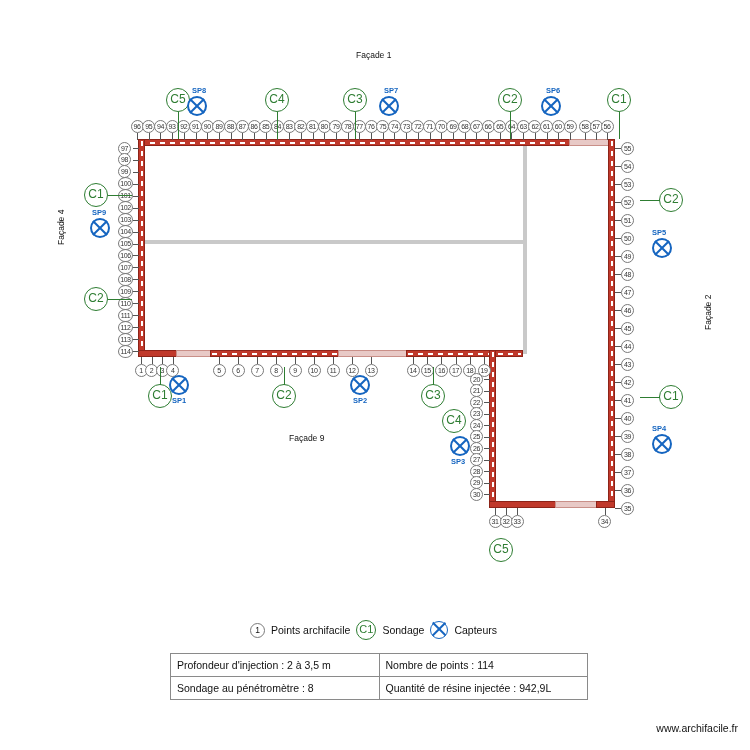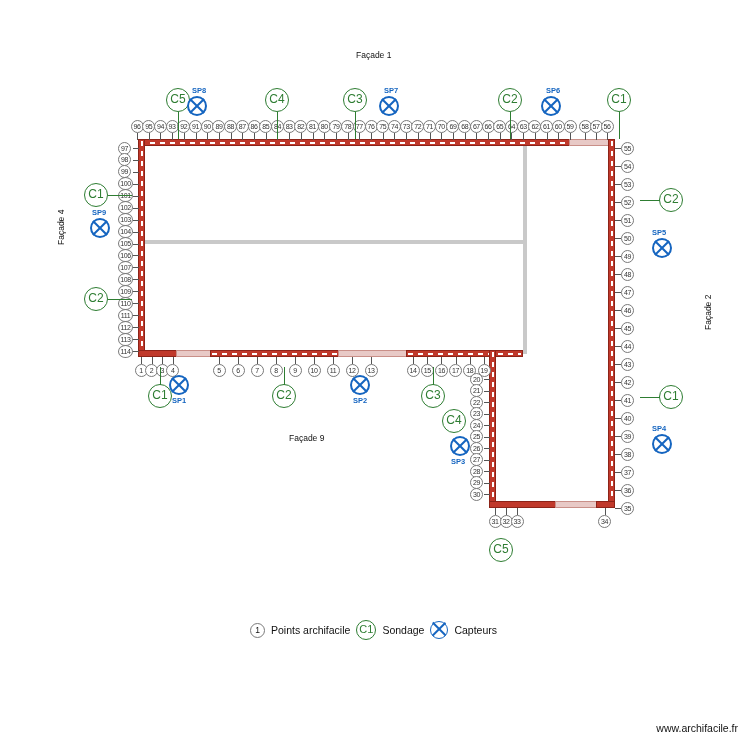--- a/index.html
+++ b/index.html
@@ -534,16 +534,28 @@
 
   <div id="legend">
     <div class="lg-pt">1</div>
     <span>Points archifacile</span>
     <div class="lg-cap">C1</div>
     <span>Sondage</span>
     <div class="lg-snd"></div>
     <span>Capteurs</span>
   </div>
 
+  <table id="info-table">
+    <tbody>
+      <tr>
+        <td>Profondeur d'injection : 2 à 3,5 m</td>
+        <td>Nombre de points : 114</td>
+      </tr>
+      <tr>
+        <td>Sondage au pénétromètre : 8</td>
+        <td>Quantité de résine injectée : 942,9L</td>
+      </tr>
+    </tbody>
+  </table>
 
   <div id="footer-url">www.archifacile.fr</div>
 
 </div>
 
 </body></html>

